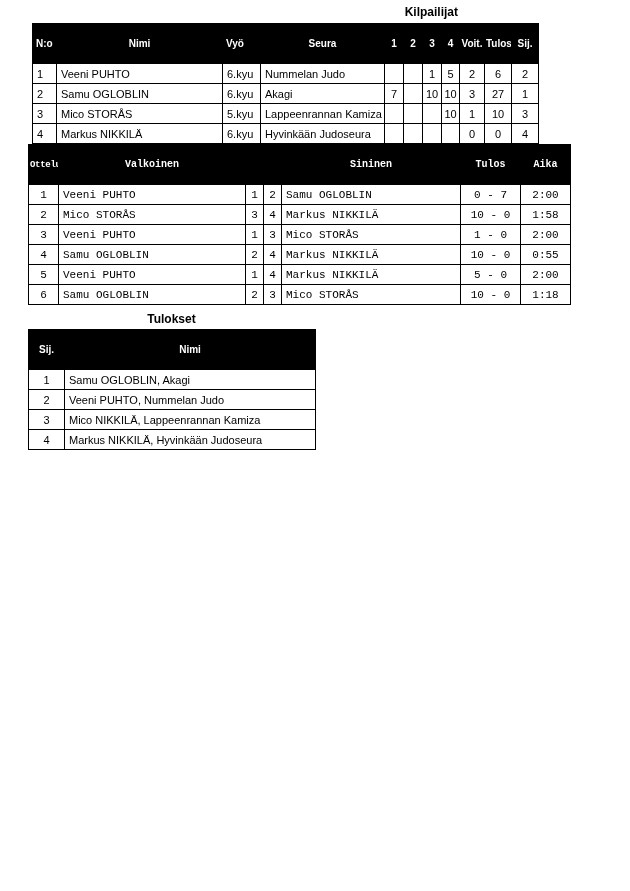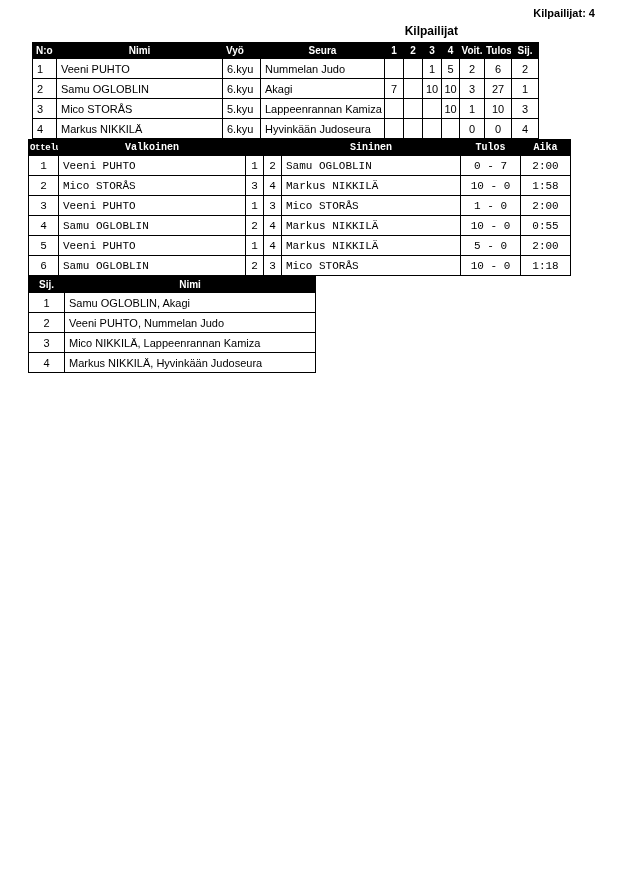--- a/index.html
+++ b/index.html
@@ -34,42 +34,41 @@
   .h3x { width: 287px; margin: 7px 0 3px 28px; text-align: center; }
 
   table { border-collapse: collapse; table-layout: fixed; }
   .t1 { margin-left: 32px; width: 506px; }
   .t2 { margin-left: 28px; width: 542px; font-family: Liberation Mono, monospace; }
   .t3 { margin-left: 28px; width: 287px; }
 
   th {
     background: #000; color: #fff;
     font-size: 10px; font-weight: bold;
-    height: 15px; padding: 0 3px;
+    height: 15px; padding: 12px 3px;
     border: 1px solid #000;
     white-space: nowrap; overflow: hidden;
   }
   td {
     border: 1px solid #000;
     font-size: 11px;
     height: 19px;
     padding: 0 4px;
     white-space: nowrap; overflow: hidden;
   }
   .al { text-align: left; }
   .ac { text-align: center; margin-top: 31px; }
   .sc { text-align: center; padding: 0 1px; }
   .th-ottelu { font-size: 9px; letter-spacing: -0.3px; padding: 0 1px; text-align: left; }
 </style>
 </head>
 <body>
 
 <div class="page">
 
-  <div class="count">Kilpailijat: 4</div>
 
   <div class="sec h1x">Kilpailijat</div>
   <table class="t1">
     <colgroup>
       <col style="width:24px">
         <col style="width:166px">
         <col style="width:38px">
         <col style="width:124px">
       <col style="width:19px">
         <col style="width:19px">
@@ -222,20 +221,21 @@
           <td class="al">Samu OGLOBLIN</td>
           <td class="sc">2</td>
           <td class="sc">3</td>
           <td class="al">Mico STORÅS</td>
           <td class="ac">10 - 0</td>
           <td class="ac">1:18</td>
         </tr>
       </tbody>
   </table>
 
+  <div class="sec h3x">Tulokset</div>
   <table class="t3">
     <colgroup>
       <col style="width:36px">
         <col style="width:251px">
     </colgroup>
     <thead>
       <tr>
         <th class="ac">Sij.</th>
         <th class="ac">Nimi</th>
       </tr>

